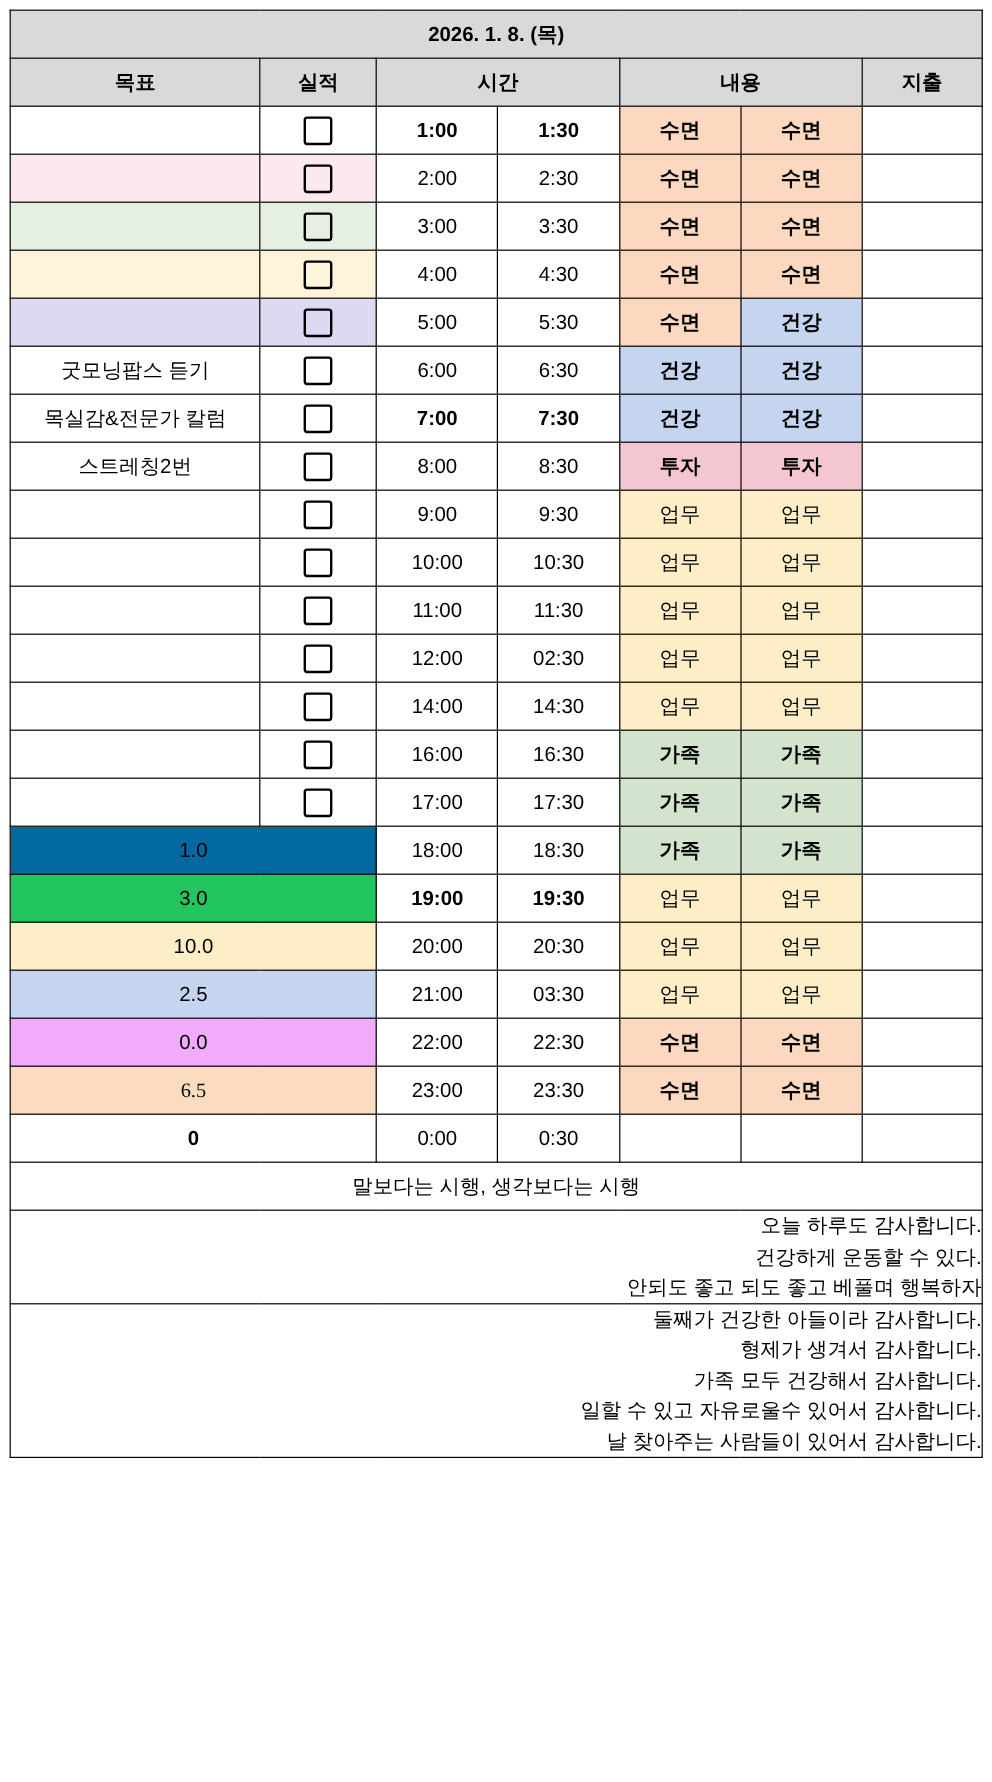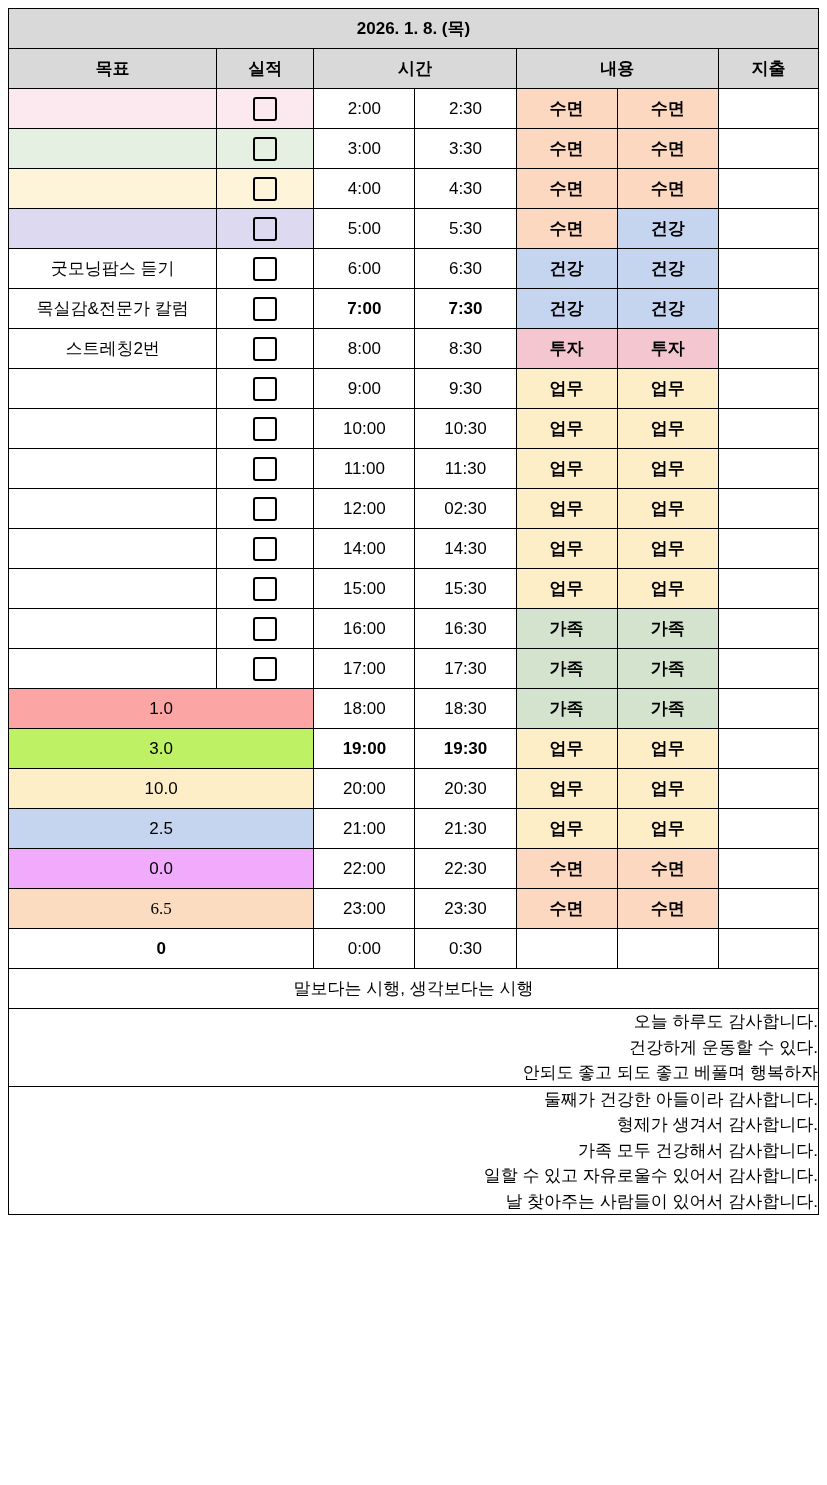--- a/index.html
+++ b/index.html
@@ -60,30 +60,30 @@
     background: transparent;
     vertical-align: middle;
   }
   .bold { font-weight: bold; }
   .goal-cell { font-size: 16px; }
 
   
   .cat-sleep  { background: #fbd8bf; font-weight: bold; }
   .cat-health { background: #c5d4ef; font-weight: bold; }
   .cat-invest { background: #f4c7d0; font-weight: bold; font-family: Liberation Mono, monospace; }
-  .cat-work   { background: #fdeec8; font-weight: bold; }
+  .cat-work   { background: #fdeec8; font-weight: normal; }
   .cat-family { background: #d3e3ce; font-weight: bold; }
 
   
   .tint-pink    { background: #fce9ef; }
   .tint-green   { background: #e5f0e3; }
   .tint-yellow  { background: #fdf4da; }
   .tint-purple  { background: #dcd9f0; }
-  .sum-pink   { background: #fca5a5; margin-left: 20px; }
-  .sum-green  { background: #bef264; }
+  .sum-pink   { background: #0369a1; margin-left: 20px; }
+  .sum-green  { background: #22c55e; }
   .sum-yellow { background: #fdeec8; }
   .sum-blue   { background: #c5d4ef; }
   .sum-purple { background: #f0abfc; margin-left: 36px; }
   .sum-orange { background: #fbdcc0; font-family: Liberation Serif, serif; }
 
   .motto-row td {
     text-align: left;
     padding: 6px 8px;
     font-weight: normal;
     color: #0000cc;
@@ -128,20 +128,29 @@
           <td colspan="7">2026. 1. 8. (목)</td>
         </tr>
         <tr class="head-row">
           <td>목표</td>
           <td>실적</td>
           <td colspan="2">시간</td>
           <td colspan="2">내용</td>
           <td>지출</td>
         </tr>
         <tr>
+          <td class="goal-cell "></td>
+          <td><span class="chk"></span></td>
+          <td class="bold">1:00</td>
+          <td class="bold">1:30</td>
+          <td class="cat-sleep">수면</td>
+          <td class="cat-sleep">수면</td>
+          <td></td>
+        </tr>
+        <tr>
           <td class="goal-cell tint-pink"></td>
           <td class="tint-pink"><span class="chk"></span></td>
           <td>2:00</td>
           <td>2:30</td>
           <td class="cat-sleep">수면</td>
           <td class="cat-sleep">수면</td>
           <td></td>
         </tr>
         <tr>
           <td class="goal-cell tint-green"></td>
@@ -238,29 +247,20 @@
           <td><span class="chk"></span></td>
           <td>14:00</td>
           <td>14:30</td>
           <td class="cat-work">업무</td>
           <td class="cat-work">업무</td>
           <td></td>
         </tr>
         <tr>
           <td class="goal-cell "></td>
           <td><span class="chk"></span></td>
-          <td>15:00</td>
-          <td>15:30</td>
-          <td class="cat-work">업무</td>
-          <td class="cat-work">업무</td>
-          <td></td>
-        </tr>
-        <tr>
-          <td class="goal-cell "></td>
-          <td><span class="chk"></span></td>
           <td>16:00</td>
           <td>16:30</td>
           <td class="cat-family">가족</td>
           <td class="cat-family">가족</td>
           <td></td>
         </tr>
         <tr>
           <td class="goal-cell "></td>
           <td><span class="chk"></span></td>
           <td>17:00</td>
@@ -289,21 +289,21 @@
           <td class="sum-yellow" colspan="2">10.0</td>
           <td>20:00</td>
           <td>20:30</td>
           <td class="cat-work">업무</td>
           <td class="cat-work">업무</td>
           <td></td>
         </tr>
         <tr>
           <td class="sum-blue" colspan="2">2.5</td>
           <td>21:00</td>
-          <td>21:30</td>
+          <td>03:30</td>
           <td class="cat-work">업무</td>
           <td class="cat-work">업무</td>
           <td></td>
         </tr>
         <tr>
           <td class="sum-purple" colspan="2">0.0</td>
           <td>22:00</td>
           <td>22:30</td>
           <td class="cat-sleep">수면</td>
           <td class="cat-sleep">수면</td>

